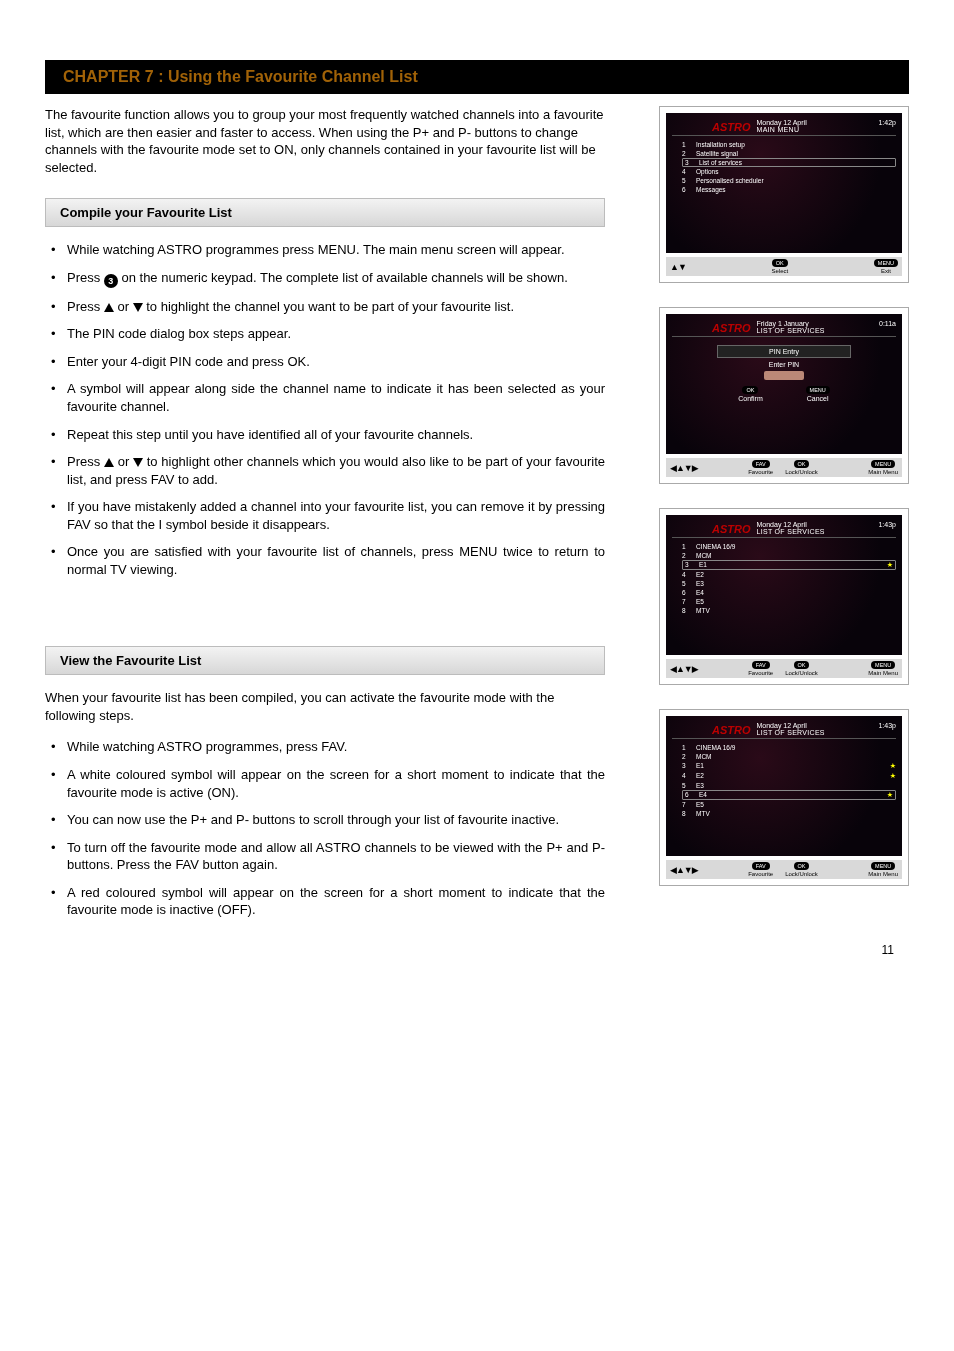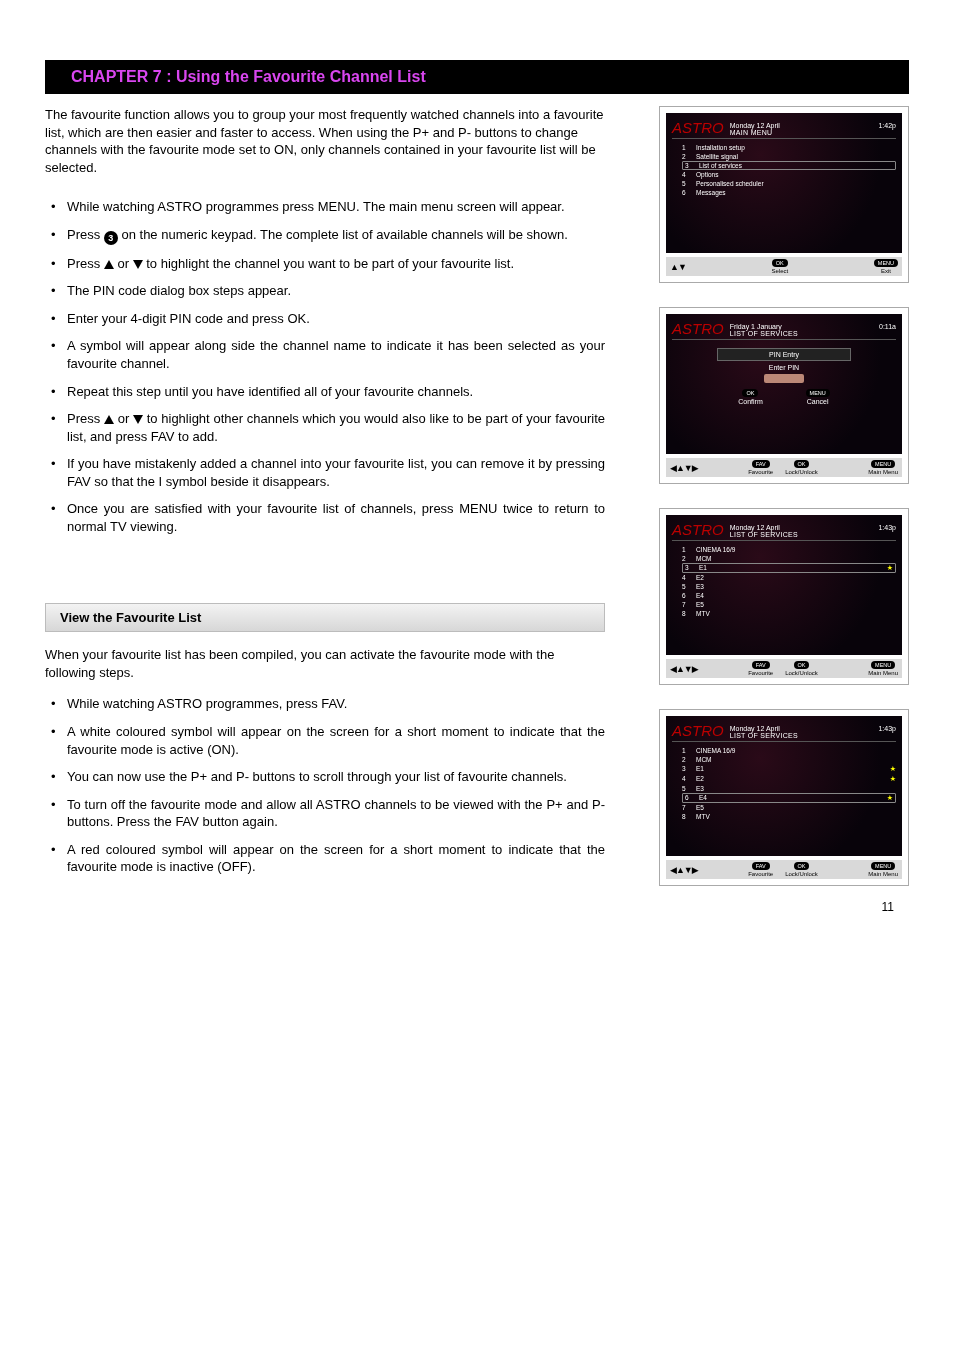--- a/index.html
+++ b/index.html
@@ -1,34 +1,34 @@
 <!DOCTYPE html>
 <html><head>
 <meta charset="utf-8">
 <style>
   * { box-sizing: border-box; margin: 0; padding: 0; }
   html, body { width: 954px; background: #fff; font-family: Arial, Helvetica, sans-serif; color: #000; }
   body { padding: 60px 45px 40px 45px; position: relative; }
-  .header-bar { background: #000; color: #d946ef; padding: 8px 26px; font-weight: bold; font-size: 16px; margin-bottom: 12px; }
+  .header-bar { background: #000; color: #a16207; padding: 8px 18px; font-weight: bold; font-size: 16px; margin-bottom: 12px; }
   .two-col { display: flex; gap: 24px; }
   .left-col { flex: 1 1 0; }
   .right-col { width: 250px; flex: 0 0 250px; display: flex; flex-direction: column; gap: 24px; }
   .intro { font-size: 13px; line-height: 1.35; margin-bottom: 22px; max-width: 560px; }
   .section-heading { background: linear-gradient(#f3f3f3,#d7d7d7); border: 1px solid #bcbcbc; padding: 6px 14px; font-weight: bold; font-size: 13px; margin-bottom: 14px; max-width: 560px; }
   ul.steps { list-style: none; padding: 0; margin: 0 0 28px 0; max-width: 560px; }
   ul.steps > li { position: relative; padding-left: 22px; font-size: 13px; line-height: 1.35; margin-bottom: 10px; text-align: justify; }
   ul.steps > li::before { content: "•"; position: absolute; left: 6px; top: 0; font-size: 13px; }
   .circ3 { display: inline-flex; width: 14px; height: 14px; border-radius: 50%; background: #000; color: #fff; font-size: 9px; align-items: center; justify-content: center; font-weight: bold; vertical-align: -2px; }
   .tri-up, .tri-down { display: inline-block; width: 0; height: 0; vertical-align: -1px; }
   .tri-up { border-left: 5px solid transparent; border-right: 5px solid transparent; border-bottom: 9px solid #000; }
   .tri-down { border-left: 5px solid transparent; border-right: 5px solid transparent; border-top: 9px solid #000; }
   .screenshot { border: 1px solid #aaa; padding: 6px; font-family: Arial, sans-serif; font-size: 7px; }
   .shot-inner { background: radial-gradient(circle at 40% 30%, #2a0a18, #08030a 70%); color: #fff; padding: 6px 6px 2px 6px; position: relative; min-height: 140px; }
   .shot-top { display: flex; align-items: flex-end; gap: 6px; border-bottom: 1px solid #555; padding-bottom: 2px; margin-bottom: 4px; }
-  .astro { color: #b00; font-style: italic; font-weight: normal; font-size: 15px; }
+  .astro { color: #b00; font-style: italic; font-weight: bold; font-size: 11px; margin-left: 40px; }
   .shot-title { font-size: 7px; letter-spacing: .3px; }
   .menu-list { margin: 4px 0 8px 10px; }
   .menu-list .row { display: flex; gap: 6px; padding: 1px 0; font-size: 6.5px; }
   .menu-list .row .num { width: 8px; }
   .menu-list .row.sel { border: 1px solid #888; padding: 0 2px; border-radius: 1px; }
   .star { color: #ff0; font-size: 7px; margin-left: 4px; }
   .pin-box { margin: 8px auto; width: 60%; text-align: center; font-size: 7px; }
   .pin-box .hdr { background: #222; padding: 2px; border: 1px solid #666; }
   .pin-box .lbl { padding: 3px; }
   .pin-box .field { background: #b87; color: #000; width: 40px; margin: 0 auto; height: 9px; border-radius: 2px; }
@@ -43,20 +43,21 @@
 </head>
 <body>
 
 <div class="header-bar">CHAPTER 7 : Using the Favourite Channel List</div>
 
 <div class="two-col">
   <div class="left-col">
 
     <p class="intro">The favourite function allows you to group your most frequently watched channels into a favourite list, which are then easier and faster to access. When using the P+ and P- buttons to change channels with the favourite mode set to ON, only channels contained in your favourite list will be selected.</p>
 
+    <div class="section-heading">Compile your Favourite List</div>
 
     <ul class="steps">
       <li>While watching ASTRO programmes press MENU. The main menu screen will appear.</li>
       <li>
         <span class="fit-block">Press </span><span class="circ3">3</span><span class="fit-block"> on the numeric keypad.  The complete list of available channels will be shown.</span>
       </li>
       <li>
         <span class="fit-block">Press </span><span class="tri-up"></span><span class="fit-block"> or </span><span class="tri-down"></span><span class="fit-block"> to highlight the channel you want to be part of your favourite list.</span>
       </li>
       <li>The PIN code dialog box steps appear.</li>
@@ -72,21 +73,21 @@
 
     <div style="height:40px"></div>
 
     <div class="section-heading">View the Favourite List</div>
 
     <p class="intro" style="margin-bottom:14px">When your favourite list has been compiled, you can activate the favourite mode with the following steps.</p>
 
     <ul class="steps">
       <li>While watching ASTRO programmes, press FAV.</li>
       <li>A white coloured     symbol will appear on the screen for a short moment to indicate that the favourite mode is active (ON).</li>
-      <li>You can now use the P+ and P- buttons to scroll through your list of favourite channels.</li>
+      <li>You can now use the P+ and P- buttons to scroll through your list of favourite inactive.</li>
       <li>To turn off the favourite mode and allow all ASTRO channels to be viewed with the P+ and P- buttons. Press the FAV button again.</li>
       <li>A red coloured     symbol will appear on the screen for a short moment to indicate that the favourite mode is inactive (OFF).</li>
     </ul>
   </div>
 
   <div class="right-col">
 
     <div class="screenshot">
       <div class="shot-inner">
         <div class="shot-top">

